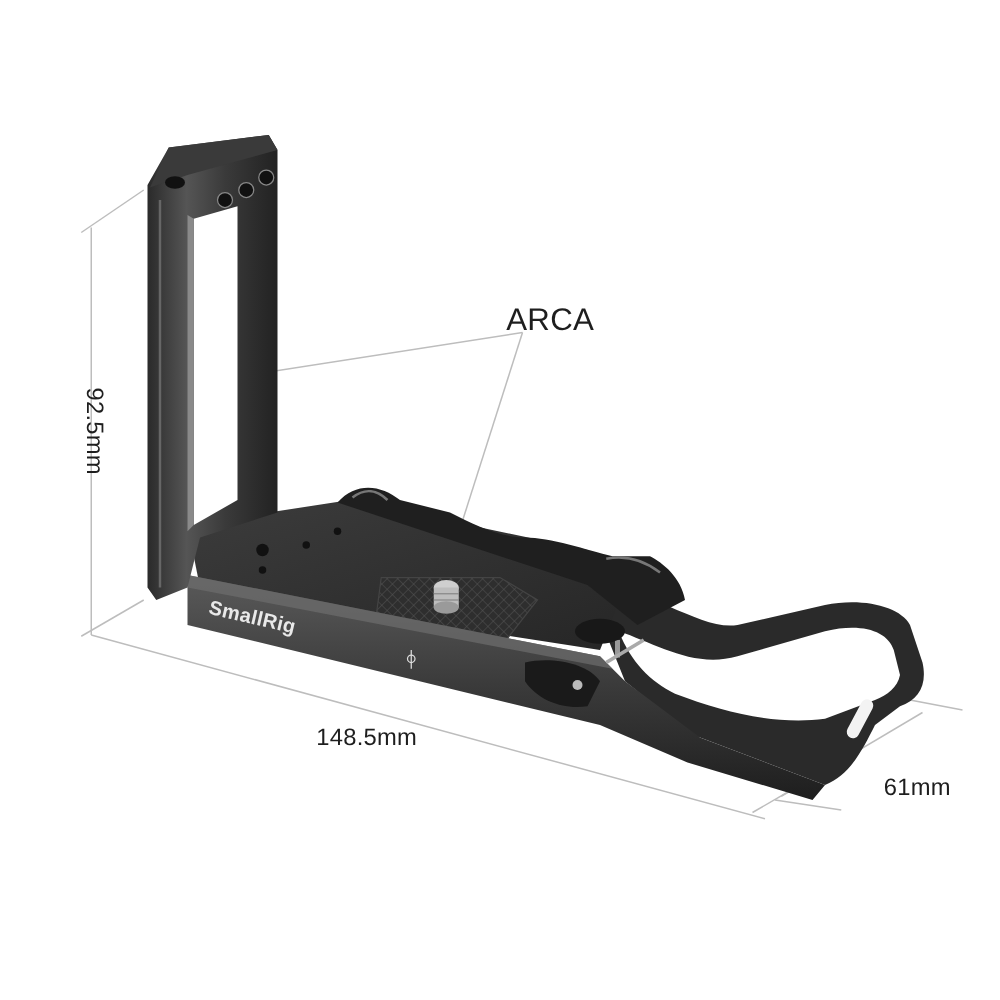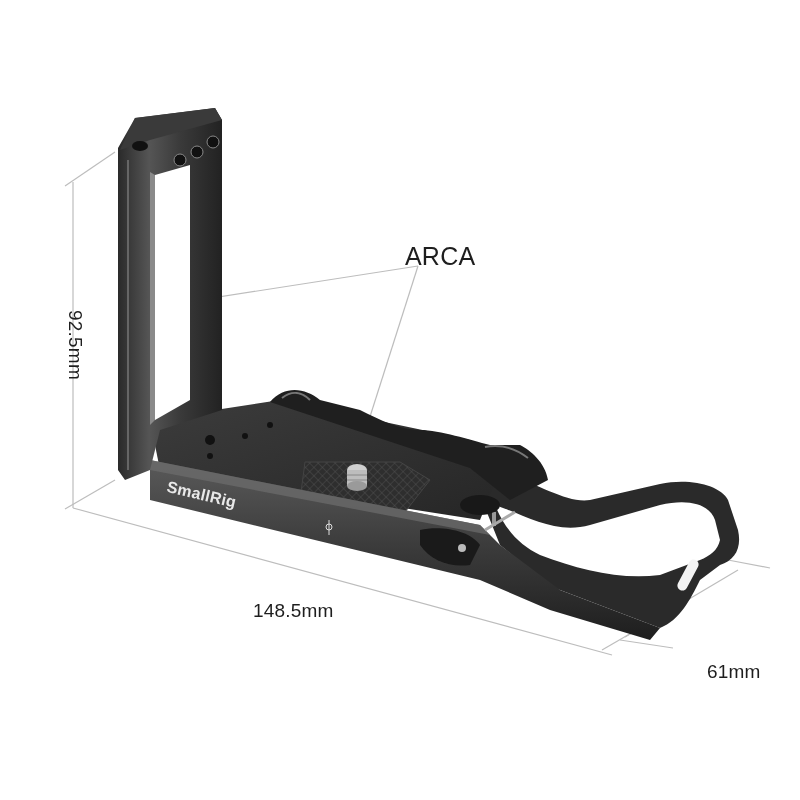--- a/index.html
+++ b/index.html
@@ -2,22 +2,22 @@
 <html><head>
   <meta charset="utf-8">
   <style>
     html, body { margin: 0; padding: 0; background: #ffffff; }
     body { width: 800px; height: 800px; position: relative; overflow: hidden;
            font-family: "Liberation Sans", "DejaVu Sans", sans-serif; }
     .stage { position: absolute; left: 0; top: 0; width: 800px; height: 800px; }
     .stage svg { position: absolute; left: 0; top: 0; }
     .label { position: absolute; color: #1e1e1e; font-size: 19px; letter-spacing: 0.2px; white-space: nowrap; }
     .label-arca { left: 405px; top: 242px; font-size: 25px; }
-    .label-width { left: 253px; top: 600px; font-size: 19px; }
-    .label-depth { left: 707px; top: 620px; font-size: 19px; margin-top: 41px; }
+    .label-width { left: 253px; top: 580px; font-size: 19px; }
+    .label-depth { left: 707px; top: 620px; font-size: 19px; }
     .label-height { left: 40px; top: 334px; font-size: 19px; transform-origin: center center; transform: rotate(90deg); }
     .brand { position: absolute; left: 167px; top: 478px; color: #e9e9e9; font-size: 16px; font-weight: bold;
              transform: rotate(13deg); transform-origin: left center; letter-spacing: 0.3px; }
   </style>
 </head>
 <body>
 
 <div class="stage">
   <svg width="800" height="800" viewBox="0 0 800 800">
     <defs>

